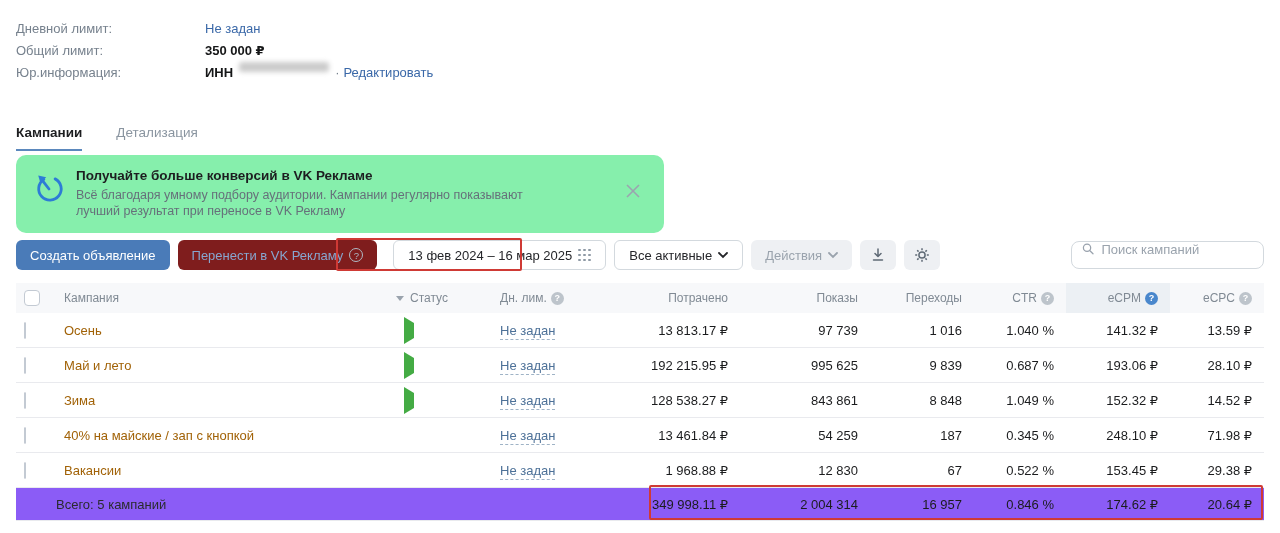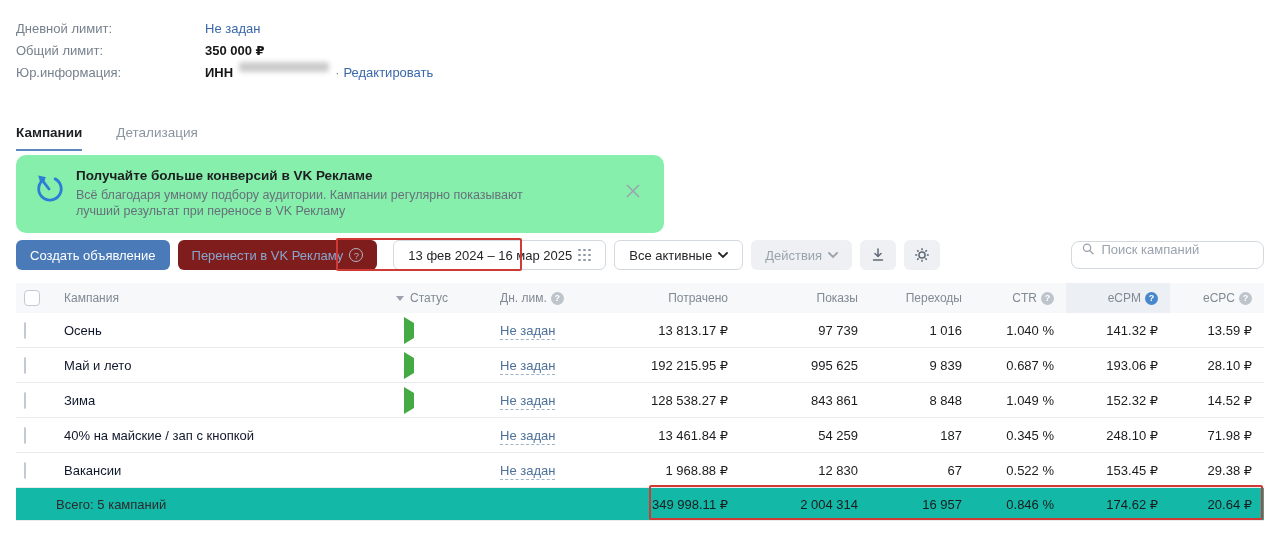--- a/index.html
+++ b/index.html
@@ -61,28 +61,28 @@
   .tr { display:grid; grid-template-columns:40px 332px 112px 118px 122px 130px 104px 92px 104px 94px;
         align-items:center; }
   .thead { height:30px; background:#f7f8fa; color:#808a94; font-size:12px; }
   .th { display:flex; align-items:center; gap:4px; height:100%; }
   .th.num, .td.num { justify-content:flex-end; text-align:right; padding-right:12px; }
   .th.shaded { background:#ecf0f4; }
   .row { height:35px; background:#fff; border-bottom:1px solid #e9eaee; }
   .cell-pad { padding-left:8px; }
   .checkbox { width:16px; height:16px; border:1.5px solid #c3cad3; border-radius:4px; background:#fff;
               margin-left:8px; cursor:pointer; }
-  .camp-link { color:#0f172a; cursor:pointer; }
+  .camp-link { color:#a16207; cursor:pointer; }
   .status-cell { padding-left:16px; }
   .st-active { width:0; height:0; border-left:10px solid #44ab44; border-top:6px solid transparent;
                border-bottom:6px solid transparent; }
   .st-stopped { width:9px; height:9px; background:#a4acb6; }
   .limit-link { color:#4d7198; border-bottom:1px dashed #9fb3c6; cursor:pointer; padding-bottom:1px; }
   .td.num { color:#1b1c1e; }
-  .totals { height:33px; background:#14b8a6; border-bottom:1px solid #e9eaee; font-size:13px; }
+  .totals { height:33px; background:#8b5cf6; border-bottom:1px solid #e9eaee; font-size:13px; }
   .totals-label { grid-column:2 / span 3; color:#2a2b2e; padding-left:0; }
   .sort-caret { width:0; height:0; border-left:4px solid transparent; border-right:4px solid transparent;
                 border-top:5px solid #9aa3ad; margin-right:2px; }
   .help { display:inline-flex; width:13px; height:13px; border-radius:50%; background:#bdc4cb; color:#fff;
           font-size:9px; font-weight:bold; align-items:center; justify-content:center; flex:0 0 13px; }
   .help.blue { background:#4987cc; }
   .help::after { content:"?"; }
 
   
   .grid-icon { position:relative; width:13px; height:13px; display:inline-block; }

